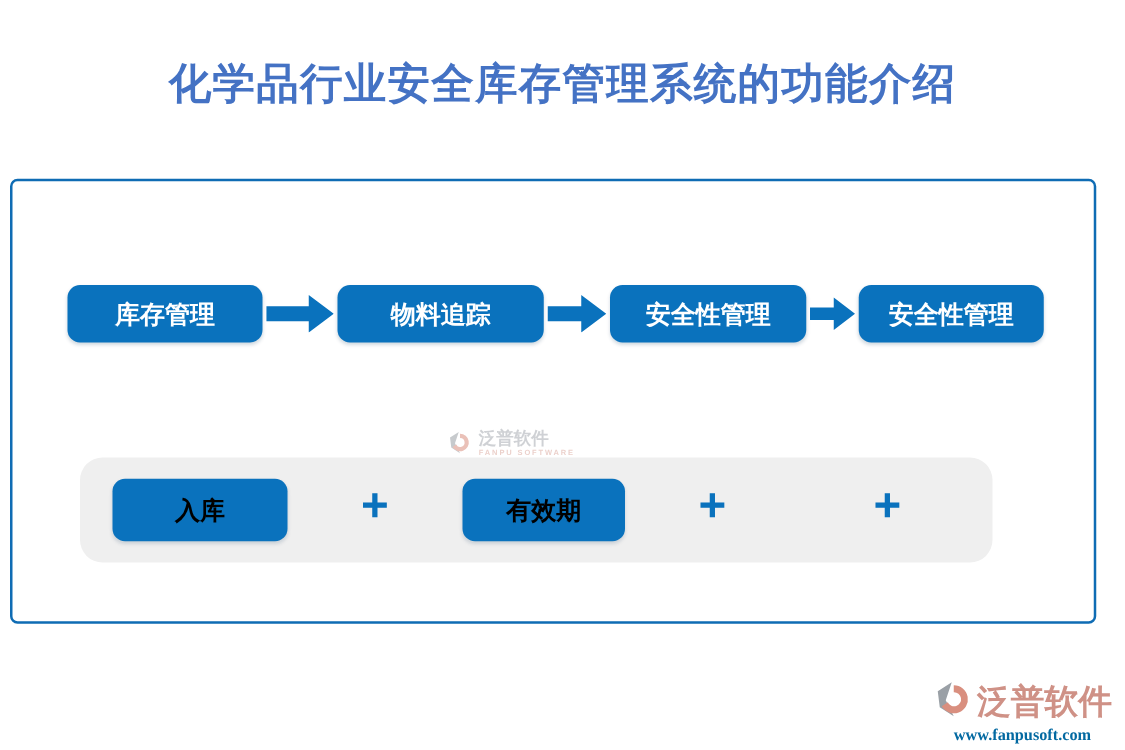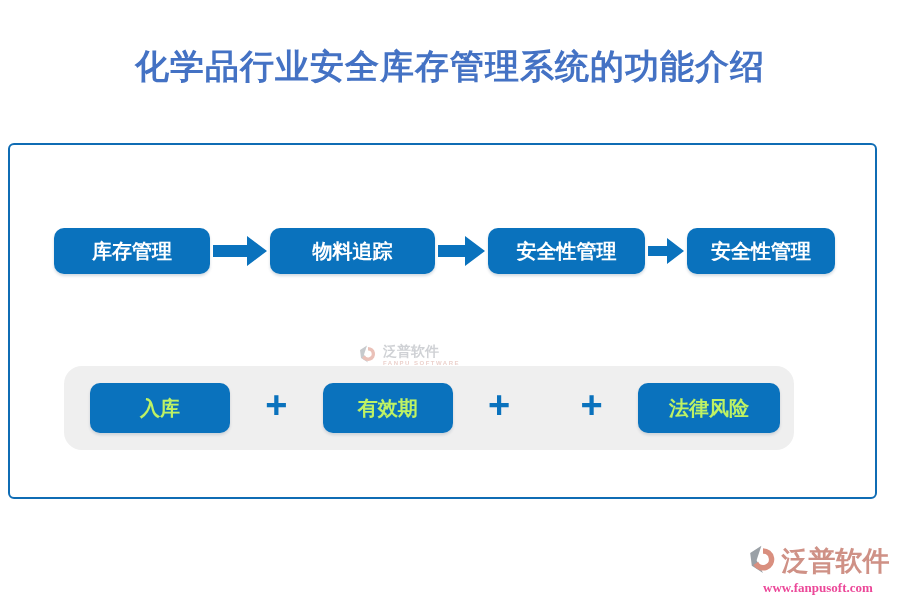--- a/index.html
+++ b/index.html
@@ -34,21 +34,21 @@
   .w1{width:156px}.w2{width:165px}.w3{width:157px}.w4{width:148px}
   .flow-arrow{flex:0 0 auto;margin:0 3px;display:block;}
   .detail-panel{
     position:absolute;left:54px;top:221px;width:730px;height:84px;
     background:#efefef;border-radius:18px;
     display:flex;align-items:center;
     padding:0 14px 0 26px;box-sizing:border-box;
   }
   .detail-step{
     height:50px;border-radius:10px;background:#0a72bd;
-    color:#bef264;font-weight:bold;font-size:20px;
+    color:#000000;font-weight:bold;font-size:20px;
     display:flex;align-items:center;justify-content:center;
     box-shadow:0 2px 3px rgba(0,50,90,0.15);
     flex:0 0 auto;
   }
   .d1{width:140px}.d2{width:130px}.d3{width:158px}.d4{width:142px}
   .plus-sep{
     flex:1 1 auto;text-align:center;
     color:#0a72bd;font-weight:900;font-size:38px;line-height:38px;
     padding-bottom:6px;
   }
@@ -64,21 +64,21 @@
     position:absolute;left:742px;top:544px;width:152px;
     display:flex;flex-direction:column;align-items:center;
   }
   .footer-top{display:flex;align-items:center;gap:3px;}
   .footer-name{
     font-family:"Liberation Serif","DejaVu Serif",serif;
     font-size:27px;font-weight:bold;color:#cf9186;line-height:1;
   }
   .footer-url{
     font-family:"Liberation Serif","DejaVu Serif",serif;
-    font-size:13px;font-weight:bold;color:#ec4899;margin-top:2px;
+    font-size:13px;font-weight:bold;color:#0369a1;margin-top:2px;
   }
 </style>
 </head>
 <body>
 
 <h1 class="page-title">化学品行业安全库存管理系统的功能介绍</h1>
 
 <div class="diagram-box">
 
   <div class="flow-row">
@@ -107,21 +107,20 @@
       <span class="wm-sub">FANPU SOFTWARE</span>
     </span>
   </div>
 
   <div class="detail-panel">
     <div class="detail-step d1">入库</div>
     <div class="plus-sep">+</div>
     <div class="detail-step d2">有效期</div>
     <div class="plus-sep">+</div>
     <div class="plus-sep">+</div>
-    <div class="detail-step d4">法律风险</div>
   </div>
 
 </div>
 
 <div class="footer-logo">
   <div class="footer-top">
     <svg width="32" height="34" viewBox="0 0 40 40">
       <path d="M4,10 L18,1 L12,19 L20,35 L6,26 Z" fill="#9aa0a6"></path>
       <path d="M20,4 A14,14 0 1 1 8,25 L14,21 A7,7 0 1 0 20,11 Z" fill="#d98f7f"></path>
     </svg>

